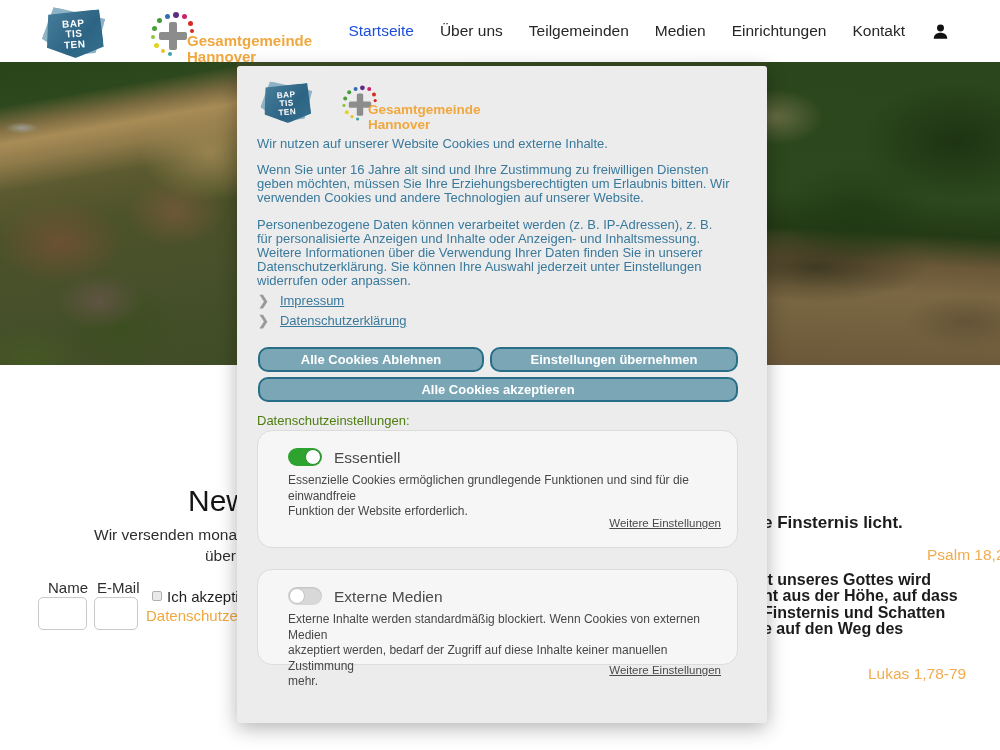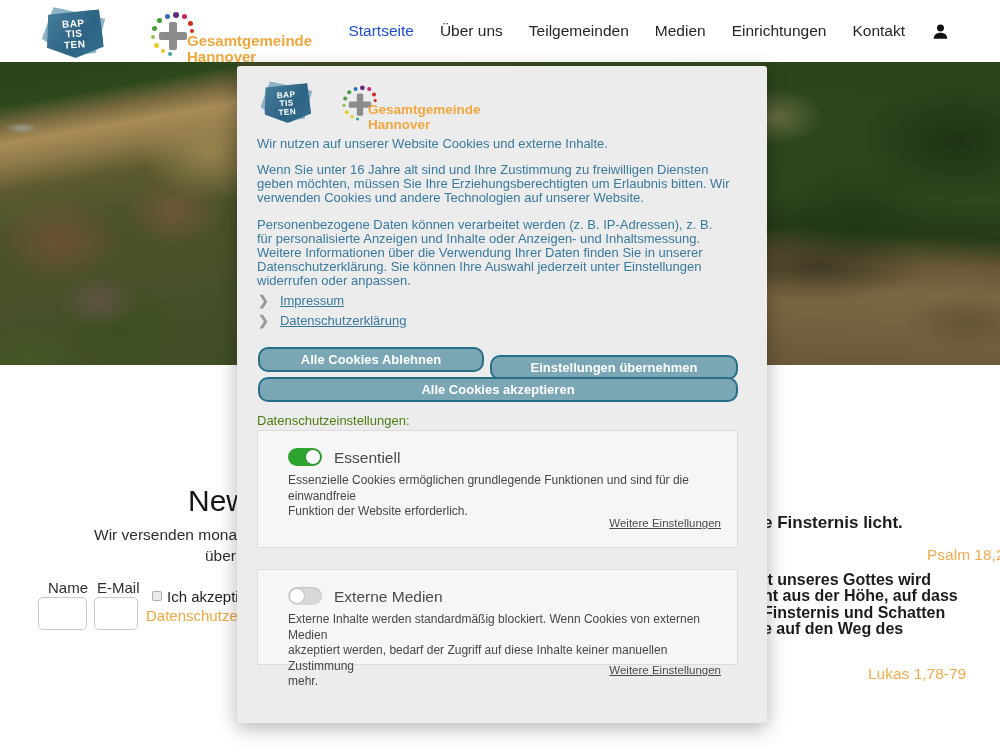--- a/index.html
+++ b/index.html
@@ -106,26 +106,26 @@
   .m-linkrow { position:absolute; left:21px; display:flex; align-items:center; gap:11px; }
   .m-linkrow .chev { color:#9a9a9a; font-size:13px; font-weight:bold; }
   .m-linkrow a { color:#39799c; font-size:13px; text-decoration:underline; cursor:pointer; }
   .m-link1 { top:227px; }
   .m-link2 { top:247px; }
 
   .m-btnrow { position:absolute; left:21px; top:281px; width:480px; display:flex; gap:6px; }
   .m-btn { height:25px; background:#7aa6b6; border:2px solid #286e87; border-radius:10px;
     color:#fff; font-weight:bold; font-size:13px; font-family:"Liberation Sans",sans-serif; cursor:pointer; }
   .m-btn.reject { width:226px; }
-  .m-btn.apply { flex:1;margin-top:8px; }
+  .m-btn.apply { flex:1; }
   .m-btn.accept { position:absolute; left:21px; top:311px; width:480px; }
 
   .m-settings { position:absolute; left:20px; top:347px; font-size:13px; color:#4d7c0f; }
 
-  .m-card { position:absolute; left:20px; width:481px; background:#f6f6f6; border:1px solid #dcdcdc; border-radius:0; }
+  .m-card { position:absolute; left:20px; width:481px; background:#f6f6f6; border:1px solid #dcdcdc; border-radius:15px; }
   .m-card1 { top:364px; height:118px; }
   .m-card2 { top:503px; height:96px; }
   .toggle { position:absolute; left:30px; top:17px; width:34px; height:18px; border-radius:9px; cursor:pointer; }
   .toggle .knob { position:absolute; top:1px; width:16px; height:16px; border-radius:50%; background:#fff; border:1px solid #c4c4c4; }
   .toggle.on { background:#2fa32f; }
   .toggle.on .knob { right:1px; border-color:#2a8f2a; }
   .toggle.off { background:#d8d8d8; box-shadow:inset 0 1px 2px rgba(0,0,0,.12); }
   .toggle.off .knob { left:1px; }
   .card-title { position:absolute; left:76px; top:18px; font-size:15.5px; color:#4a4a4a; }
   .card-desc { position:absolute; left:30px; top:42px; width:435px; font-size:12px; line-height:15.5px; color:#474747; white-space:pre-line; }

